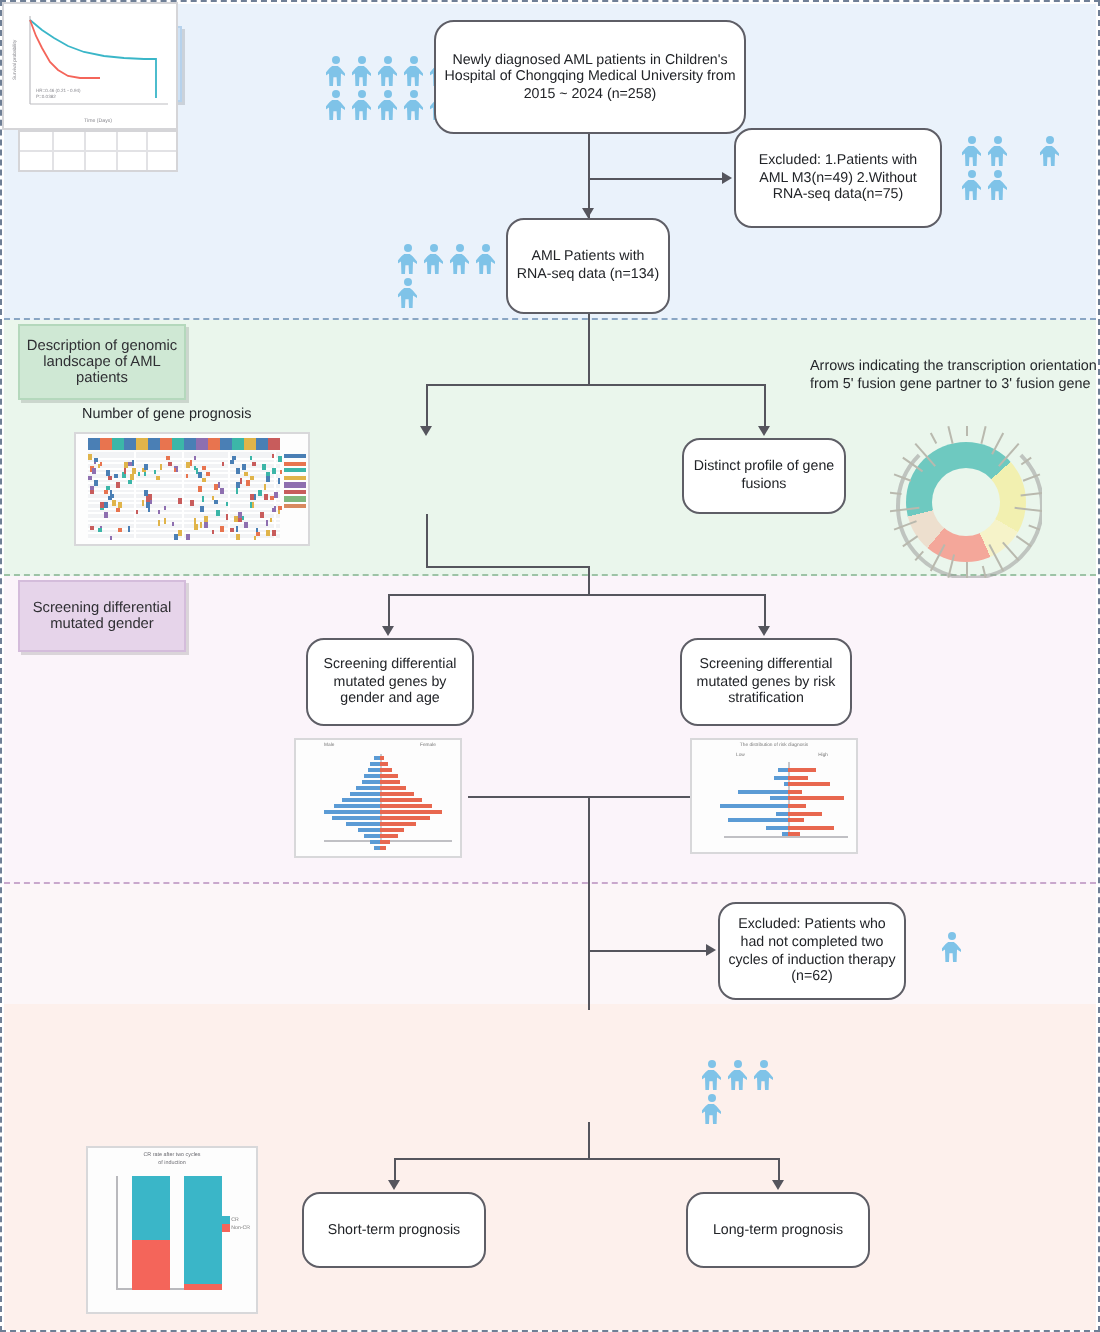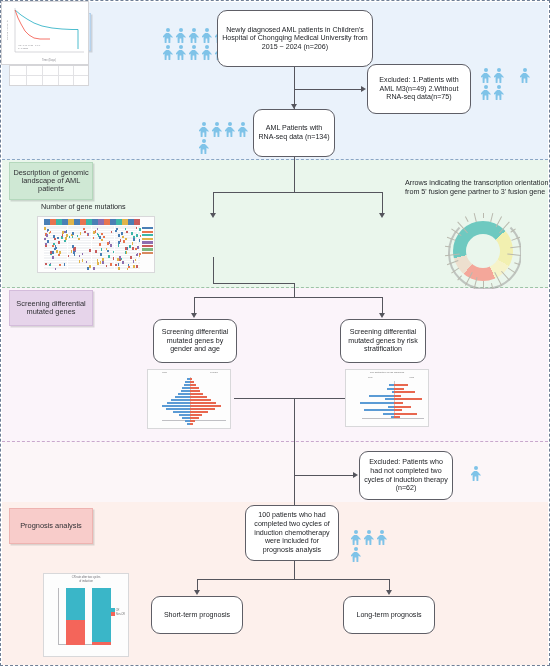--- a/index.html
+++ b/index.html
@@ -159,22 +159,21 @@
 <div id="canvas">
 
   <div class="band band-recruit"></div>
   <div class="band band-genomic"></div>
   <div class="band band-screen"></div>
   <div class="band band-excl"></div>
   <div class="band band-prog"></div>
 
   <div class="chip chip-recruit">Patients recruting</div>
   <div class="chip chip-genomic">Description of genomic landscape of AML patients</div>
-  <div class="chip chip-screen">Screening differential mutated genes</div>
-  <div class="chip chip-prog">Prognosis analysis</div>
+  <div class="chip chip-screen">Screening differential mutated gender</div>
 
   <div class="people p-grp1">
     <div class="person">
         <span class="head"></span>
         <span class="body"></span>
       </div>
     <div class="person">
         <span class="head"></span>
         <span class="body"></span>
       </div>
@@ -315,31 +314,31 @@
   <div class="conn hline" style="left:293px;top:474px;width:60px;"></div>
   <div class="arrow arrow-right" style="left:352px;top:470.5px;"></div>
 
   <div class="conn vline" style="left:293px;top:560px;height:18px;"></div>
   <div class="conn hline" style="left:196px;top:578px;width:192px;"></div>
   <div class="conn vline" style="left:196px;top:578px;height:12px;"></div>
   <div class="conn vline" style="left:388px;top:578px;height:12px;"></div>
   <div class="arrow arrow-down" style="left:192.5px;top:589px;"></div>
   <div class="arrow arrow-down" style="left:384.5px;top:589px;"></div>
 
-  <div class="box b-newly">Newly diagnosed AML patients in Children's Hospital of Chongqing Medical University from 2015 ~ 2024 (n=206)</div>
+  <div class="box b-newly">Newly diagnosed AML patients in Children's Hospital of Chongqing Medical University from 2015 ~ 2024 (n=258)</div>
   <div class="box b-excl1">Excluded: 1.Patients with AML M3(n=49) 2.Without RNA-seq data(n=75)</div>
   <div class="box b-aml">AML Patients with RNA-seq data (n=134)</div>
+  <div class="box b-fus">Distinct profile of gene fusions</div>
   <div class="box b-scr1">Screening differential mutated genes by gender and age</div>
   <div class="box b-scr2">Screening differential mutated genes by risk stratification</div>
   <div class="box b-excl2">Excluded: Patients who had not completed two cycles of induction therapy (n=62)</div>
-  <div class="box b-p100">100 patients who had completed two cycles of induction chemotherapy were included for prognosis analysis</div>
   <div class="box b-long">Long-term prognosis</div>
   <div class="box b-short">Short-term prognosis</div>
 
-  <div class="anno anno-mutcount">Number of gene mutations</div>
+  <div class="anno anno-mutcount">Number of gene prognosis</div>
   <div class="anno anno-arrows">Arrows indicating the transcription orientation from 5' fusion gene partner to 3' fusion gene</div>
 
   <div class="fig fig-onco">
     <div class="onco-top">
       <i style="background:#4a7fb5"></i>
         <i style="background:#e8744f"></i>
         <i style="background:#3cb6a8"></i>
       <i style="background:#4a7fb5"></i>
         <i style="background:#e0b44a"></i>
         <i style="background:#4a7fb5"></i>

